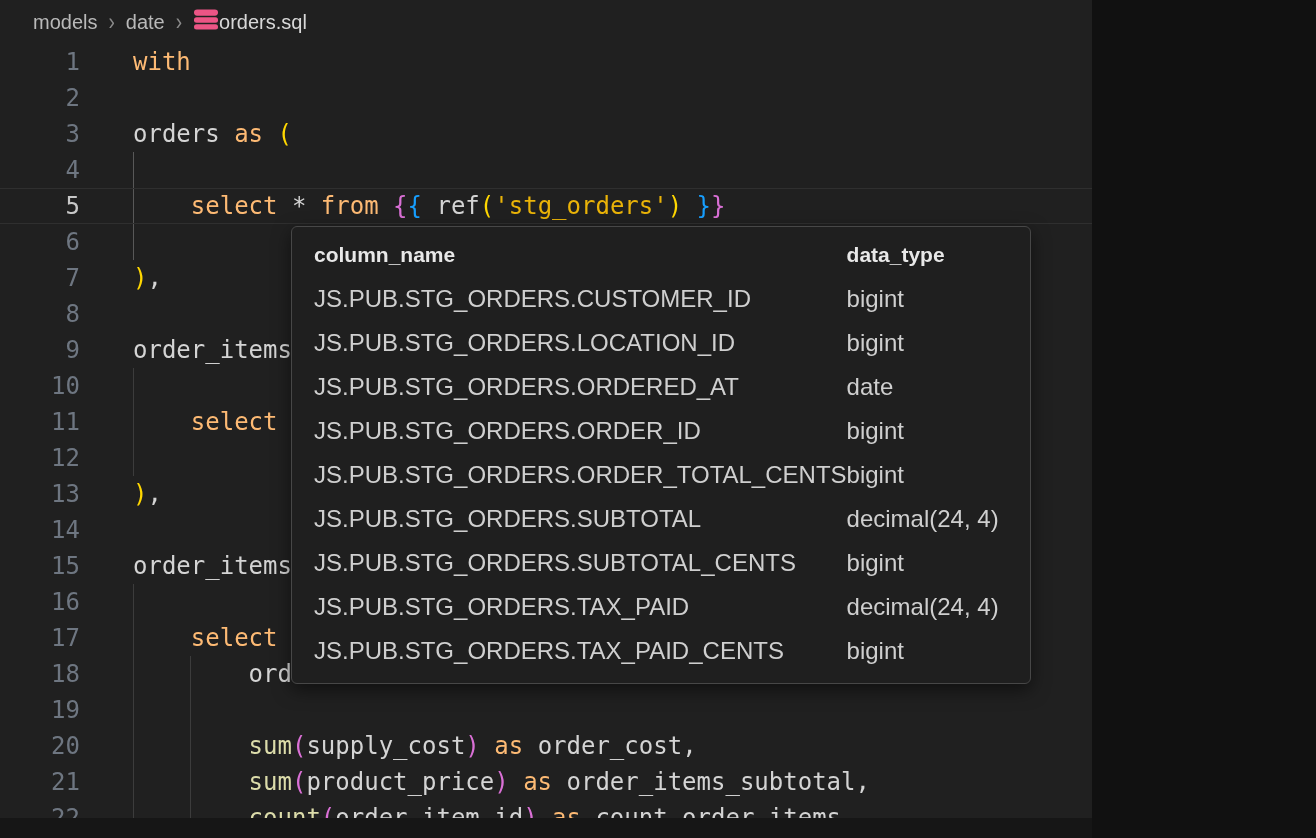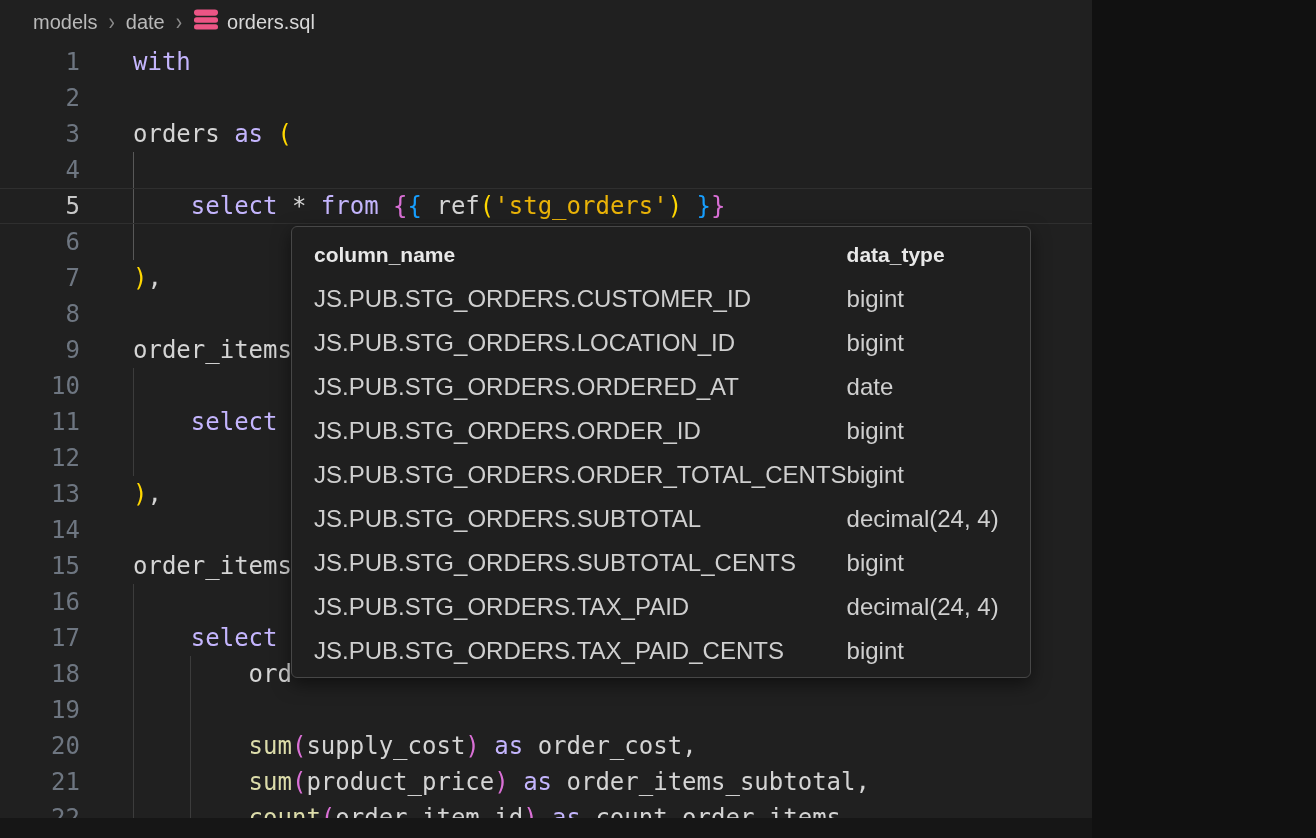--- a/index.html
+++ b/index.html
@@ -11,60 +11,60 @@
   }
 
   
   .breadcrumb {
     height:44px; display:flex; align-items:center;
     padding-left:33px; gap:11px;
     font-size:20px; color:#b9b9b9;
   }
   .crumb { cursor:default; }
   .crumb-sep { color:#8a8a8a; font-size:19px; transform:scaleY(1.25); display:inline-block; }
-  .crumb-file { color:#d8d8d8; display:flex; align-items:center; gap:8px; }
+  .crumb-file { color:#d8d8d8; display:flex; align-items:center; }
   .db-icon { display:inline-block; }
 
   
   .editor { position:relative; }
   .line {
     display:flex; height:36px; line-height:36px;
     font-family:"DejaVu Sans Mono","Liberation Mono",monospace;
     font-size:24px; white-space:pre; position:relative; z-index:1;
   }
   .line.current {
     box-shadow: inset 0 1px 0 #2f2f2f, inset 0 -1px 0 #2f2f2f;
   }
   .gutter {
     flex:none; width:80px; text-align:right; color:#6e7681;
     user-select:none;
   }
   .line.current .gutter { color:#c8c8c8; }
   .codetext { margin:0; padding-left:53px; font:inherit; white-space:pre; }
 
-  .tk-kw  { color:#c4b5fd; }
+  .tk-kw  { color:#fdba74; }
   .tk-pl  { color:#d4d4d4; }
   .tk-id  { color:#d4d4d4; }
   .tk-str { color:#eab308; }
   .tk-fn  { color:#dcdcaa; }
   .tk-b1  { color:#ffd700; }
   .tk-b2  { color:#da70d6; }
   .tk-b3  { color:#179fff; }
 
   .guide {
     position:absolute; width:1px; background:#3c3c3c; z-index:0;
   }
   .guide.active { background:#585858; }
 
   
   .popup {
     position:absolute; left:291px; top:226px; width:740px;
     background:#1f1f1f; border:1px solid #474747; border-radius:6px;
     box-shadow:0 6px 18px rgba(0,0,0,.5);
-    z-index:10; padding:6px 22px 4px 22px;
+    z-index:10; padding:6px 22px 10px 22px;
     font-size:21px; color:#cfcfcf;
   }
   .popup table { border-collapse:collapse; }
   .popup th {
     text-align:left; font-weight:700; color:#e8e8e8;
     height:44px; padding:0; font-size:21px;
   }
   .popup td { height:44px; padding:0; font-size:24px; }
   .popup th:first-child, .popup td:first-child { width:525px; min-width:525px; }
 

